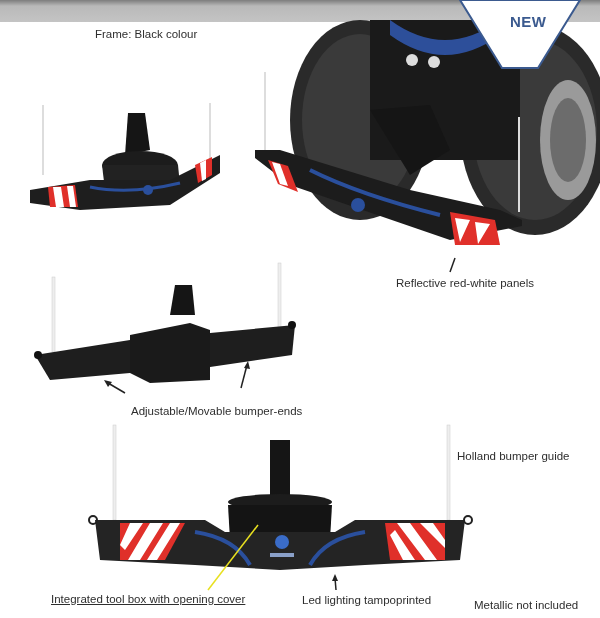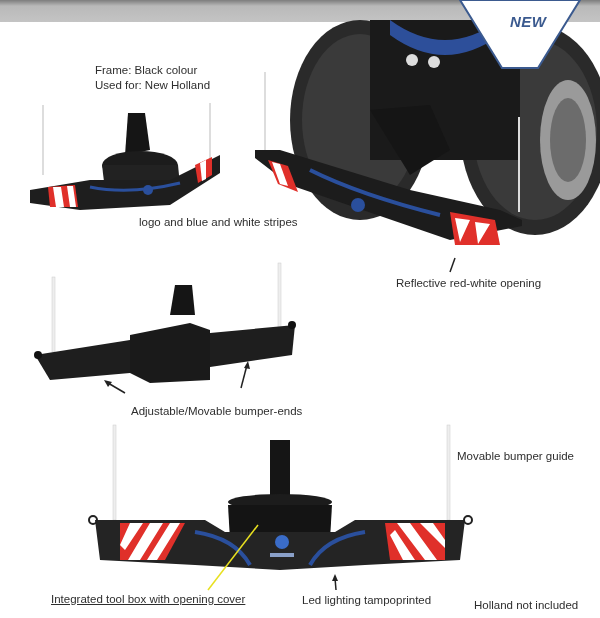--- a/index.html
+++ b/index.html
@@ -13,21 +13,21 @@
     position: absolute; left: 0; top: 0; width: 600px; height: 22px;
     background: linear-gradient(#7d7d7d 0px, #b9b9b9 6px, #c4c4c4 22px);
   }
   .label {
     position: absolute; font-size: 11.5px; line-height: 15px; color: #2e2e2e;
     white-space: nowrap;
   }
   .new-badge { position: absolute; left: 440px; top: 0; width: 160px; height: 70px; }
   .new-text {
     position: absolute; left: 510px; top: 13px; font-size: 15px; font-weight: bold;
-    color: #3b5a8f; letter-spacing: 0.5px; font-style: italic;
+    color: #3b5a8f; letter-spacing: 0.5px;
   }
   .img { position: absolute; }
 </style>
 </head>
 <body>
 
 <div class="topband"></div>
 
 <svg class="img" style="left:250px;top:0;" width="350" height="262" viewBox="0 0 350 262">
 
@@ -115,27 +115,25 @@
   <line x1="208" y1="590" x2="258" y2="525" stroke="#e8e020" stroke-width="1.5"></line>
   <line x1="336" y1="590" x2="335" y2="578" stroke="#222" stroke-width="1.5"></line>
   <polygon points="335,574 338,581 332,581" fill="#222"></polygon>
 </svg>
 
 <svg class="new-badge" width="160" height="70" viewBox="0 0 160 70">
   <polygon points="20,0 140,0 98,68 62,68" fill="#ffffff" stroke="#3b5a8f" stroke-width="2"></polygon>
 </svg>
 <div class="new-text">NEW</div>
 
-<div class="label" style="left:95px;top:63px;">
+<div class="label" style="left:95px;top:27px;text-align:center;">
   <div>Frame: Black colour</div>
-  <div>Used for: New Holland</div>
 </div>
 
 <div class="label" style="left:139px;top:215px;">
-  <div>logo and blue and white stripes</div>
 </div>
 
-<div class="label" style="left:396px;top:276px;">Reflective red-white opening</div>
+<div class="label" style="left:396px;top:276px;">Reflective red-white panels</div>
 <div class="label" style="left:131px;top:404px;">Adjustable/Movable bumper-ends</div>
-<div class="label" style="left:457px;top:449px;">Movable bumper guide</div>
+<div class="label" style="left:457px;top:449px;">Holland bumper guide</div>
 <div class="label" style="left:51px;top:592px;text-decoration:underline;">Integrated tool box with opening cover</div>
 <div class="label" style="left:302px;top:593px;">Led lighting tampoprinted</div>
-<div class="label" style="left:474px;top:598px;">Holland not included</div>
+<div class="label" style="left:474px;top:598px;">Metallic not included</div>
 
 </body></html>

